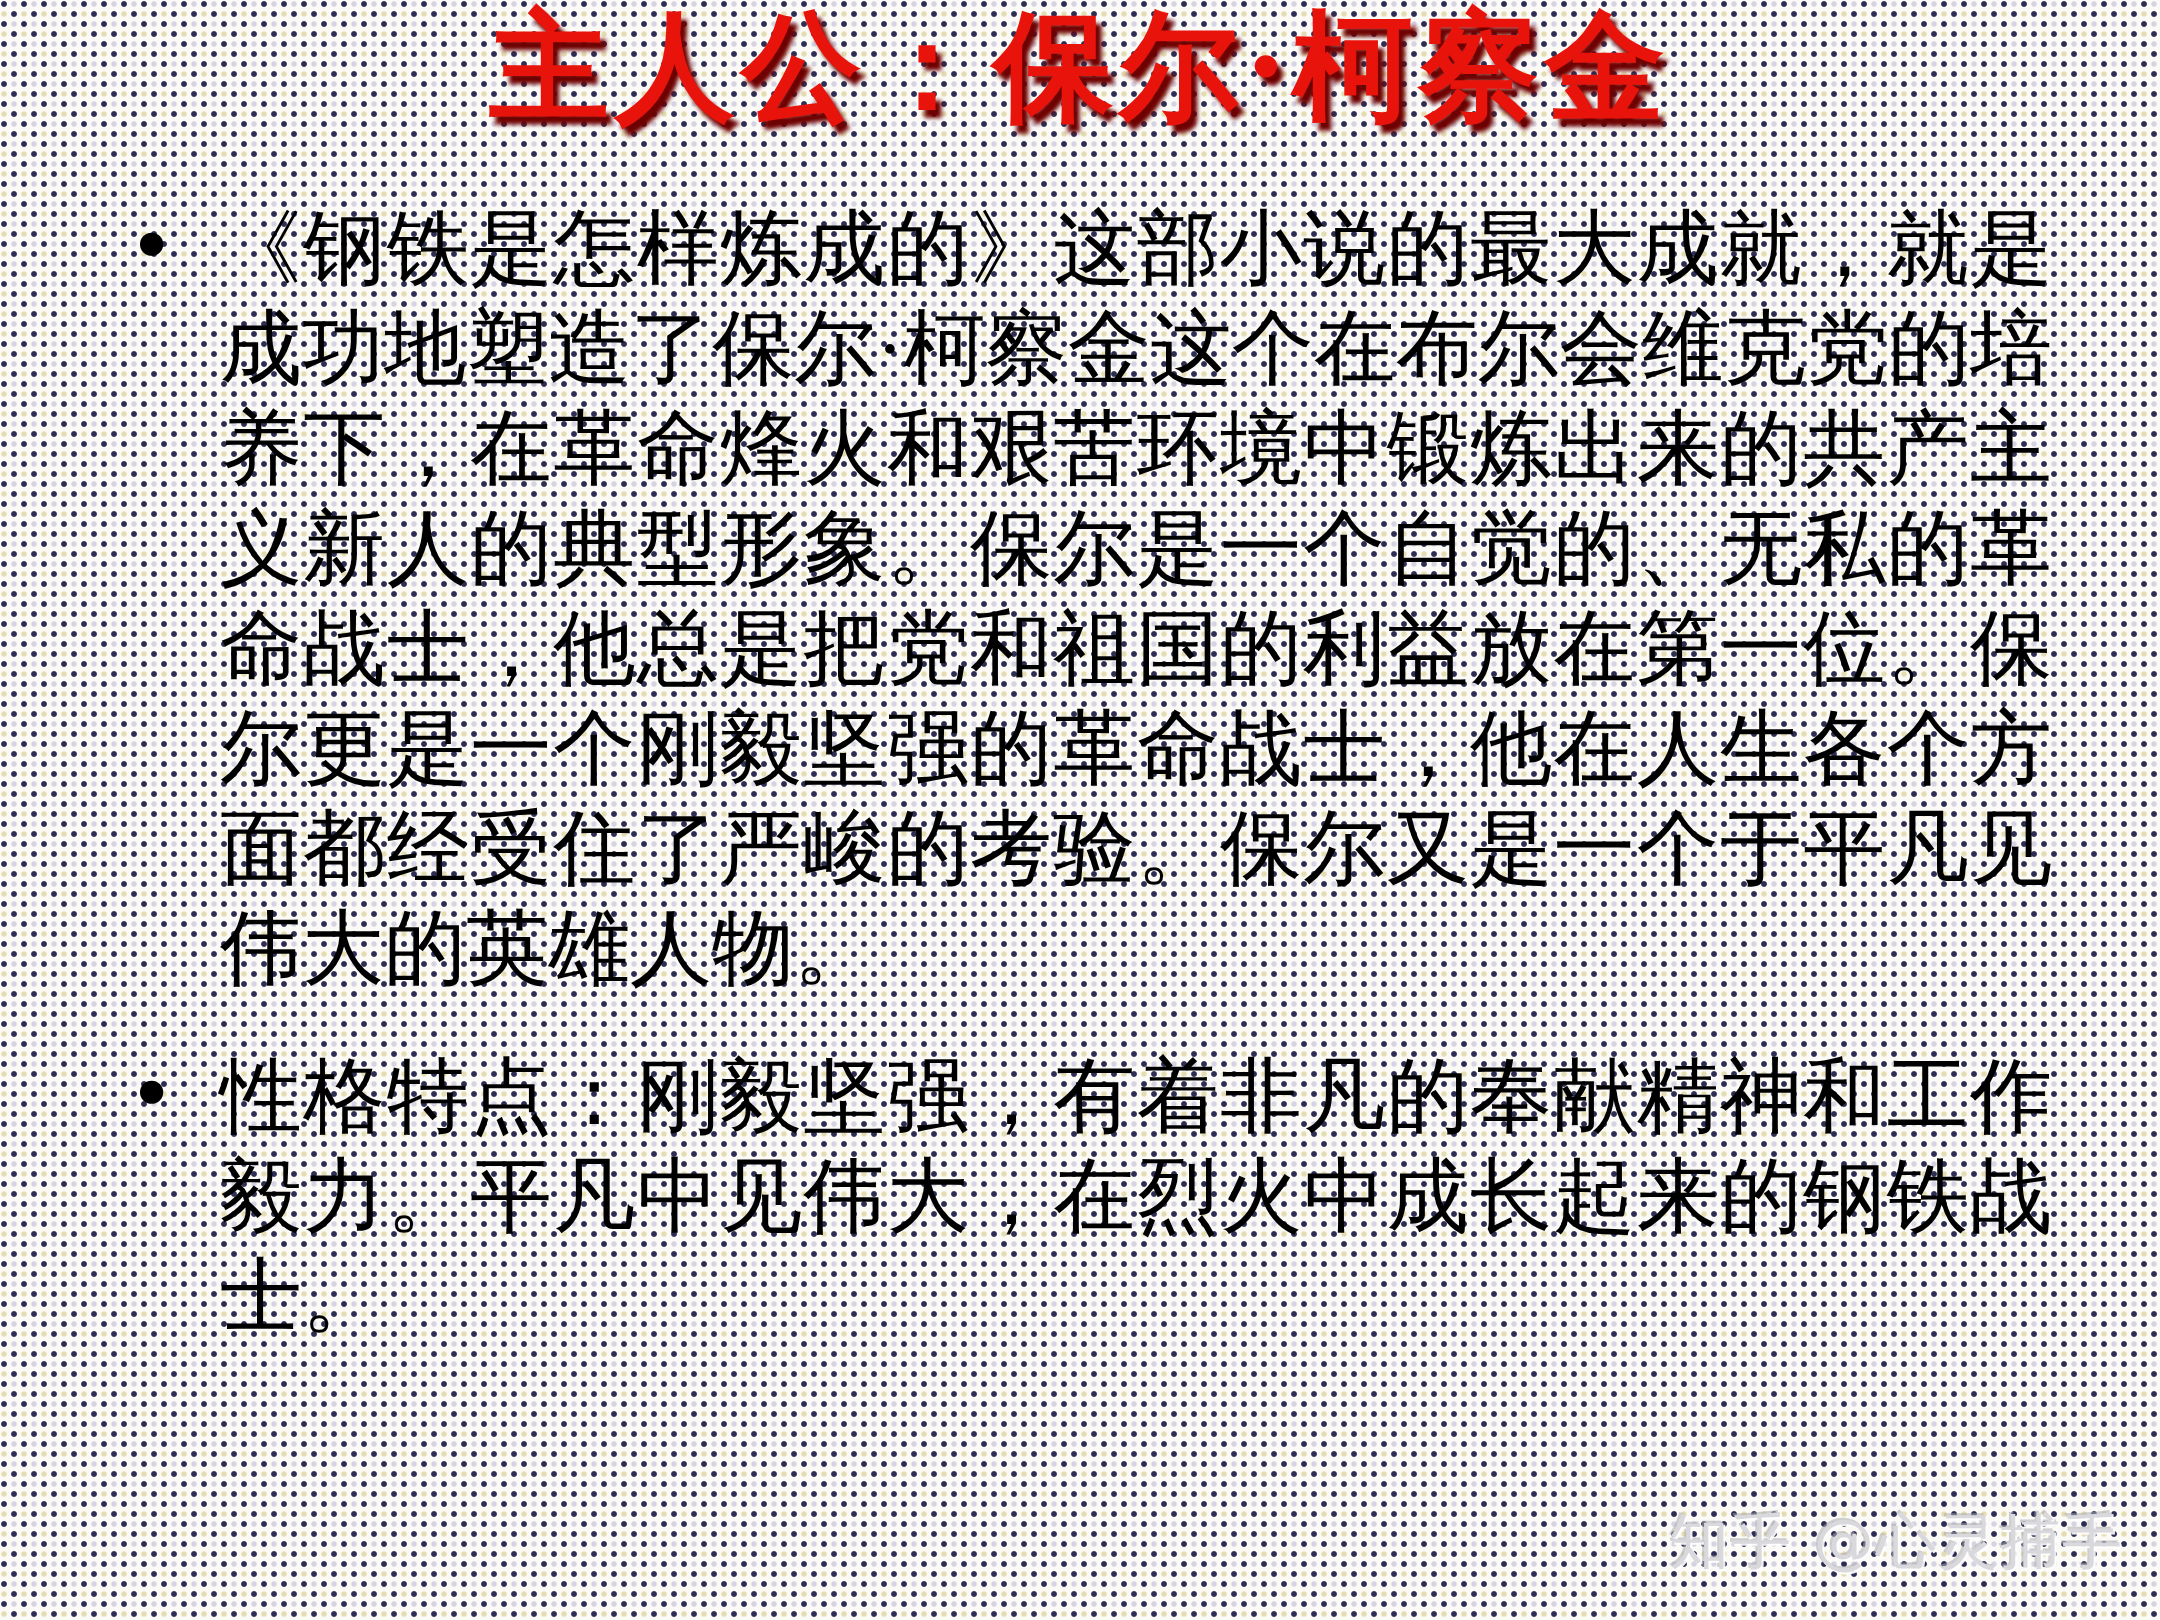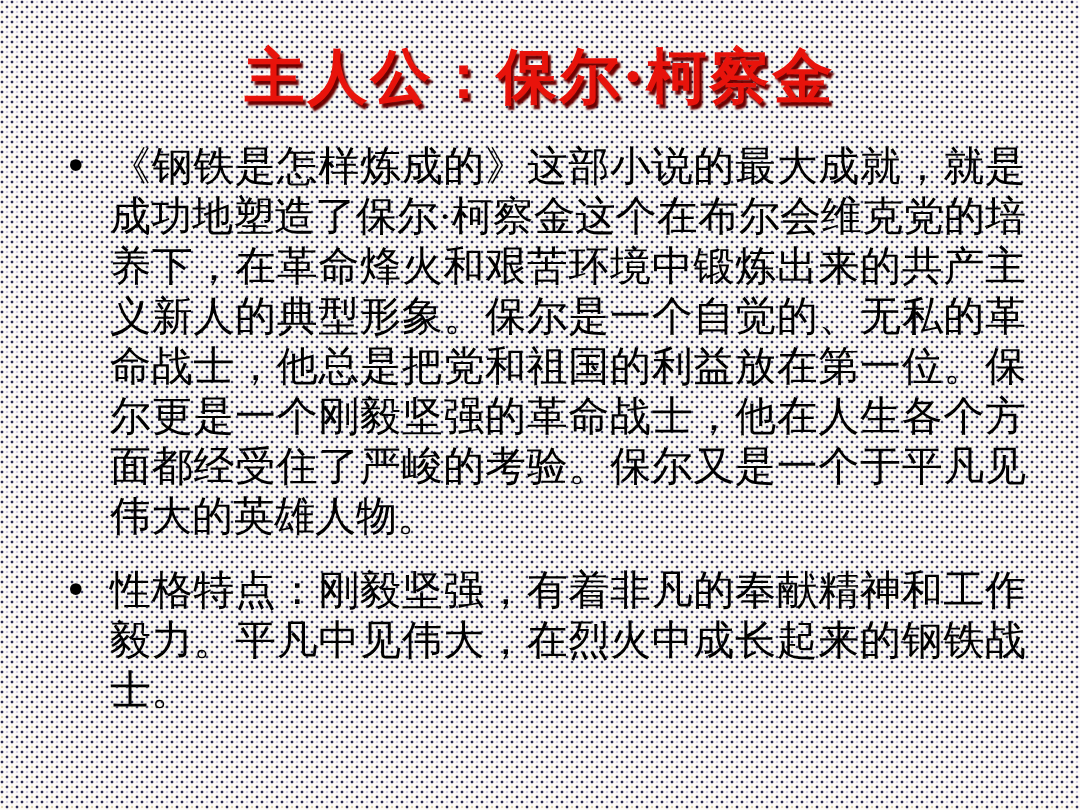--- a/index.html
+++ b/index.html
@@ -18,21 +18,20 @@
     background-image:
       radial-gradient(circle, var(--dot-dark, #2e2e55) 1.2px, rgba(0,0,0,0) 1.7px),
       radial-gradient(circle, var(--dot-dark, #2e2e55) 1.2px, rgba(0,0,0,0) 1.7px),
       radial-gradient(circle, rgba(208,196,118,0.55) 1.1px, rgba(0,0,0,0) 1.6px),
       radial-gradient(circle, rgba(176,170,206,0.50) 1.1px, rgba(0,0,0,0) 1.6px);
     background-size: 10px 10px, 10px 10px, 10px 10px, 10px 10px;
     background-position: 2px 2px, 7px 7px, 7px 2px, 2px 7px;
   }
   .title {
     margin: 0;
-    padding-top: 42px;
     text-align: center;
     font-size: 60px;
     font-weight: 900;
     letter-spacing: 3px;
     line-height: 1.15;
     color: var(--title, #e8130b);
     text-shadow: 3px 4px 2px var(--title-shadow, rgba(110,0,0,0.8));
     font-family: "DejaVu Serif", serif;
   }
   .bullet-list {
@@ -89,13 +88,14 @@
     <li class="bullet-item">
       <span class="bullet-marker">•</span>
       <p class="bullet-text">《钢铁是怎样炼成的》这部小说的最大成就，就是成功地塑造了保尔·柯察金这个在布尔会维克党的培养下，在革命烽火和艰苦环境中锻炼出来的共产主义新人的典型形象。保尔是一个自觉的、无私的革命战士，他总是把党和祖国的利益放在第一位。保尔更是一个刚毅坚强的革命战士，他在人生各个方面都经受住了严峻的考验。保尔又是一个于平凡见伟大的英雄人物。</p>
     </li>
     <li class="bullet-item">
       <span class="bullet-marker">•</span>
       <p class="bullet-text">性格特点：刚毅坚强，有着非凡的奉献精神和工作毅力。平凡中见伟大，在烈火中成长起来的钢铁战士。</p>
     </li>
   </ul>
 
+  <div class="watermark">知乎 @心灵捕手</div>
 </div>
 
 </body></html>

